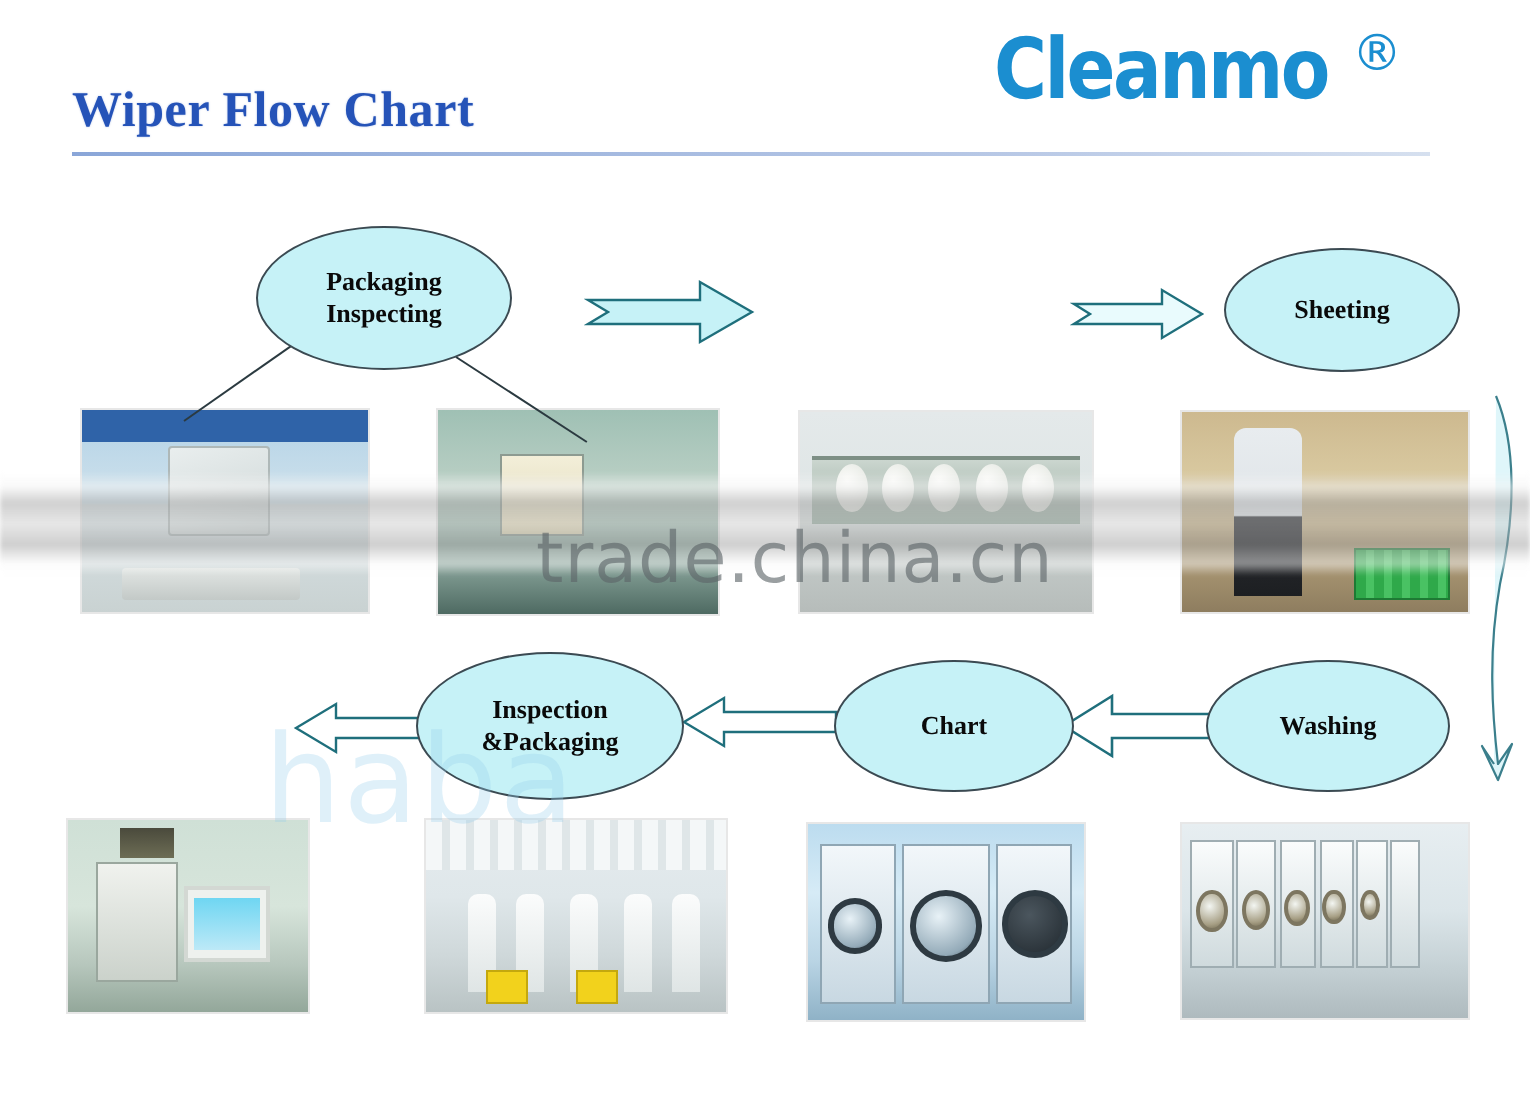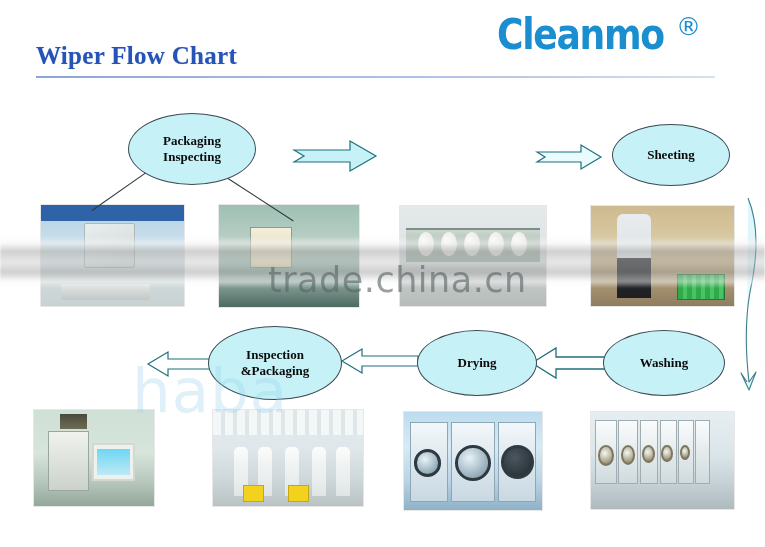--- a/index.html
+++ b/index.html
@@ -335,21 +335,21 @@
 
 
   <div class="node" style="left:208px; top:326px; width:134px; height:74px;">
     <span>
       <span>Inspection</span>
       <span>&amp;Packaging</span>
     </span>
   </div>
 
   <div class="node" style="left:417px; top:330px; width:120px; height:66px;">
-    <span>Drying</span>
+    <span>Chart</span>
   </div>
 
   <div class="node" style="left:603px; top:330px; width:122px; height:66px;">
     <span>Washing</span>
   </div>
 
   <svg class="conn" style="left:146px; top:348px;" width="68" height="32" viewBox="0 0 68 32">
     <polygon points="2,16 22,4 22,11 66,11 66,21 22,21 22,28" fill="#ffffff" stroke="#1f6f7c" stroke-width="1.2"></polygon>
   </svg>
 

